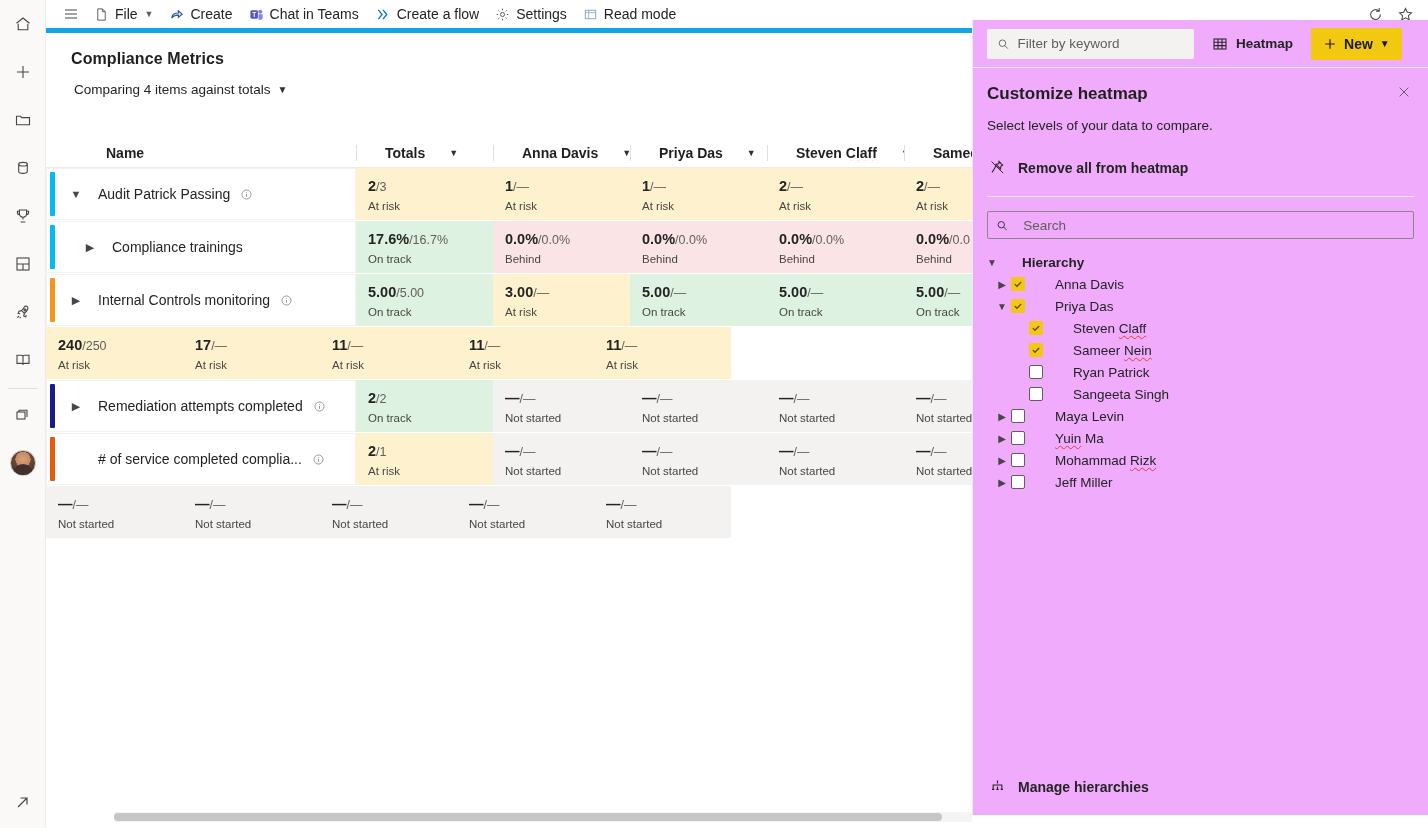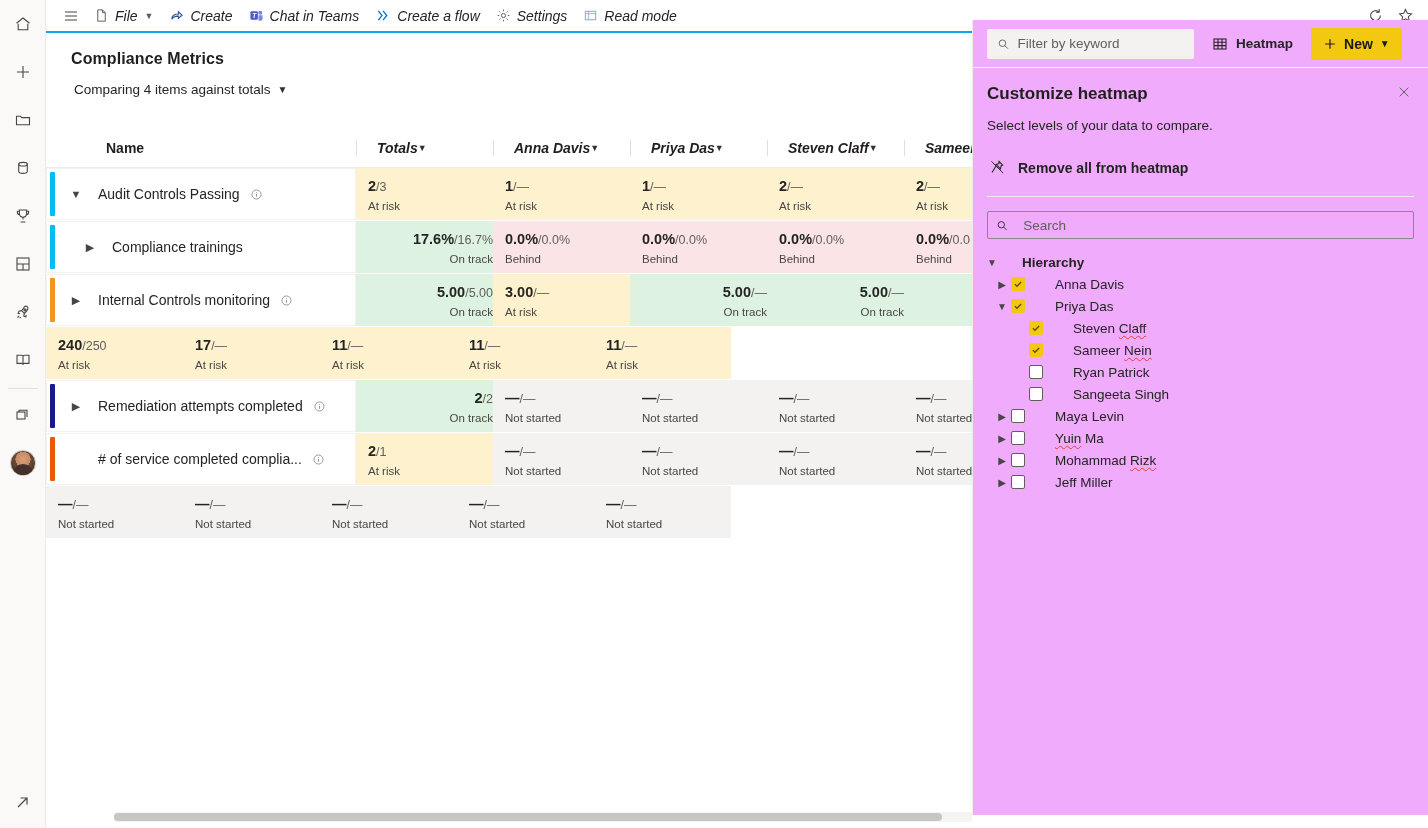--- a/index.html
+++ b/index.html
@@ -33,22 +33,22 @@
     border: 1px solid #c9c6c4; overflow: hidden; position: relative;
   }
   .avatar::after {
     content: ""; position: absolute; left: 50%; top: 56%; transform: translateX(-50%);
     width: 20px; height: 16px; border-radius: 10px 10px 0 0; background: #43302a;
   }
 
   
   .topbar {
     position: absolute; left: 46px; top: 0; width: 1382px; height: 33px;
-    background: #ffffff; border-bottom: 2px solid #0ea5e9;
-    display: flex; align-items: center; padding-left: 10px; font-style: italic;
+    background: #ffffff; border-bottom: 5px solid #0ea5e9;
+    display: flex; align-items: center; padding-left: 10px;
   }
   .cmd {
     display: flex; align-items: center; gap: 6px;
     height: 30px; padding: 0 8px; cursor: pointer;
     font-size: 14px; color: #242424; white-space: nowrap;
   }
   .cmd .chev { font-size: 9px; color: #605e5c; margin-left: 1px; }
   .topbar-right { margin-left: auto; display: flex; align-items: center; padding-right: 8px; }
   .icon-btn {
     width: 30px; height: 30px; display: flex; align-items: center; justify-content: center;
@@ -69,32 +69,32 @@
     display: inline-flex; align-items: center; gap: 7px;
     font-size: 13.5px; color: #242424; cursor: pointer;
     padding: 3px 6px 3px 3px; border-radius: 2px;
   }
   .compare-pill .chev { font-size: 10px; color: #323130; }
 
   
   .table-wrap { position: absolute; left: 0; top: 101px; width: 926px; height: 694px; }
   .grid { position: relative; width: 926px; }
   .thead {
-    display: flex; height: 34px; align-items: center;
+    display: flex; height: 34px; align-items: flex-end;
     border-bottom: 1px solid #edebe9; padding-bottom: 6px;
   }
   .th-name {
     width: 310px; flex: 0 0 310px; padding-left: 60px;
     font-size: 14px; font-weight: 700; color: #201f1e;
   }
   .th-col {
-    width: 137px; flex: 0 0 137px; padding-left: 20px;
+    width: 137px; flex: 0 0 137px; padding-left: 28px;
     font-size: 14px; font-weight: 600; color: #201f1e;
-    border-left: 1px solid #e1dfdd; display: flex; align-items: center; gap: 0;
-    white-space: nowrap; overflow: hidden; cursor: pointer; font-style: italic;
+    border-left: 1px solid #e1dfdd; display: flex; align-items: center; gap: 24px;
+    white-space: nowrap; overflow: hidden; cursor: pointer;
   }
   .th-col .chev { font-size: 9px; color: #323130; font-weight: 400; }
   .squiggle {
     text-decoration: underline; text-decoration-style: wavy;
     text-decoration-color: #e03e3e; text-decoration-thickness: 1px;
     text-underline-offset: 2px;
   }
 
   .row { display: flex; height: 52px; margin-bottom: 1px; position: relative; }
   .row-name {
@@ -120,21 +120,21 @@
     width: 137px; flex: 0 0 137px; padding: 9px 0 0 12px;
     overflow: hidden; position: relative;
   }
   .cell-val { font-size: 14.5px; color: #242424; white-space: nowrap; line-height: 18px; }
   .cell-val b { font-weight: 700; }
   .cell-val span.sec { color: #605e5c; font-size: 12.5px; font-weight: 400; }
   .cell-status { font-size: 11.5px; color: #484644; margin-top: 3px; line-height: 14px; }
 
   .st-atrisk   { background: #fdf2cd; }
   .st-behind   { background: #fbe4e6; }
-  .st-ontrack  { background: #ddf2e0; text-align: right; }
+  .st-ontrack  { background: #ddf2e0; }
   .st-none     { background: #f3f2f1; }
 
   .hscroll-track {
     position: absolute; left: 68px; bottom: 6px; width: 905px; height: 10px;
     background: #f5f4f2;
   }
   .hscroll-thumb {
     position: absolute; left: 0; top: 1px; width: 828px; height: 8px;
     background: #c8c6c4; border-radius: 4px;
   }
@@ -390,21 +390,21 @@
                 <span>Sameer</span>
               </div></div>
         </div>
         <div id="rows">
             <div class="row">
               <div class="row-name">
                 <div class="accent" style="background: rgb(0, 188, 242);"></div>
                 <div style="flex: 0 0 18px;"></div>
                 <div class="twisty">▼</div>
                 <div style="flex: 0 0 10px;"></div>
-                <div class="row-label">Audit Controls Passing</div>
+                <div class="row-label">Audit Patrick Passing</div>
                 <span class="info-i">
                   <svg width="13" height="13" viewBox="0 0 16 16" fill="none" stroke="#8a8886" stroke-width="1.05">
                     <circle cx="8" cy="8" r="5.6"></circle>
                     <path d="M8 7.2v3.6M8 5.2v.9"></path>
                   </svg>
                 </span>
               </div>
               <div class="cell st-atrisk">
                 <div class="cell-val"><b>2</b><span class="sec">/3</span></div>
                 <div class="cell-status">At risk</div>
@@ -734,14 +734,23 @@
             <span class="tlabel"><span>Mohammad </span><span class="squiggle">Rizk</span><span></span></span>
           </div>
           <div class="tnode" style="padding-left: 10px;">
             <span class="tchev">▶</span>
             <span class="cbox"></span>
             <span class="tlabel">Jeff Miller</span>
           </div>
         </div>
     </div>
 
+    <div class="panel-foot">
+      <div class="manage">
+        <svg width="17" height="17" viewBox="0 0 18 18" fill="none" stroke="#242424" stroke-width="1.15">
+            <path d="M9 2.6v3.2M4.4 9V7.4h9.2V9M4.4 9v3M13.6 9v3M9 9v3"></path>
+            <path d="M3.2 12h2.4M12.4 12h2.4M7.8 12h2.4"></path>
+          </svg>
+        <span>Manage hierarchies</span>
+      </div>
+    </div>
   </div>
 </div>
 
 </body></html>

